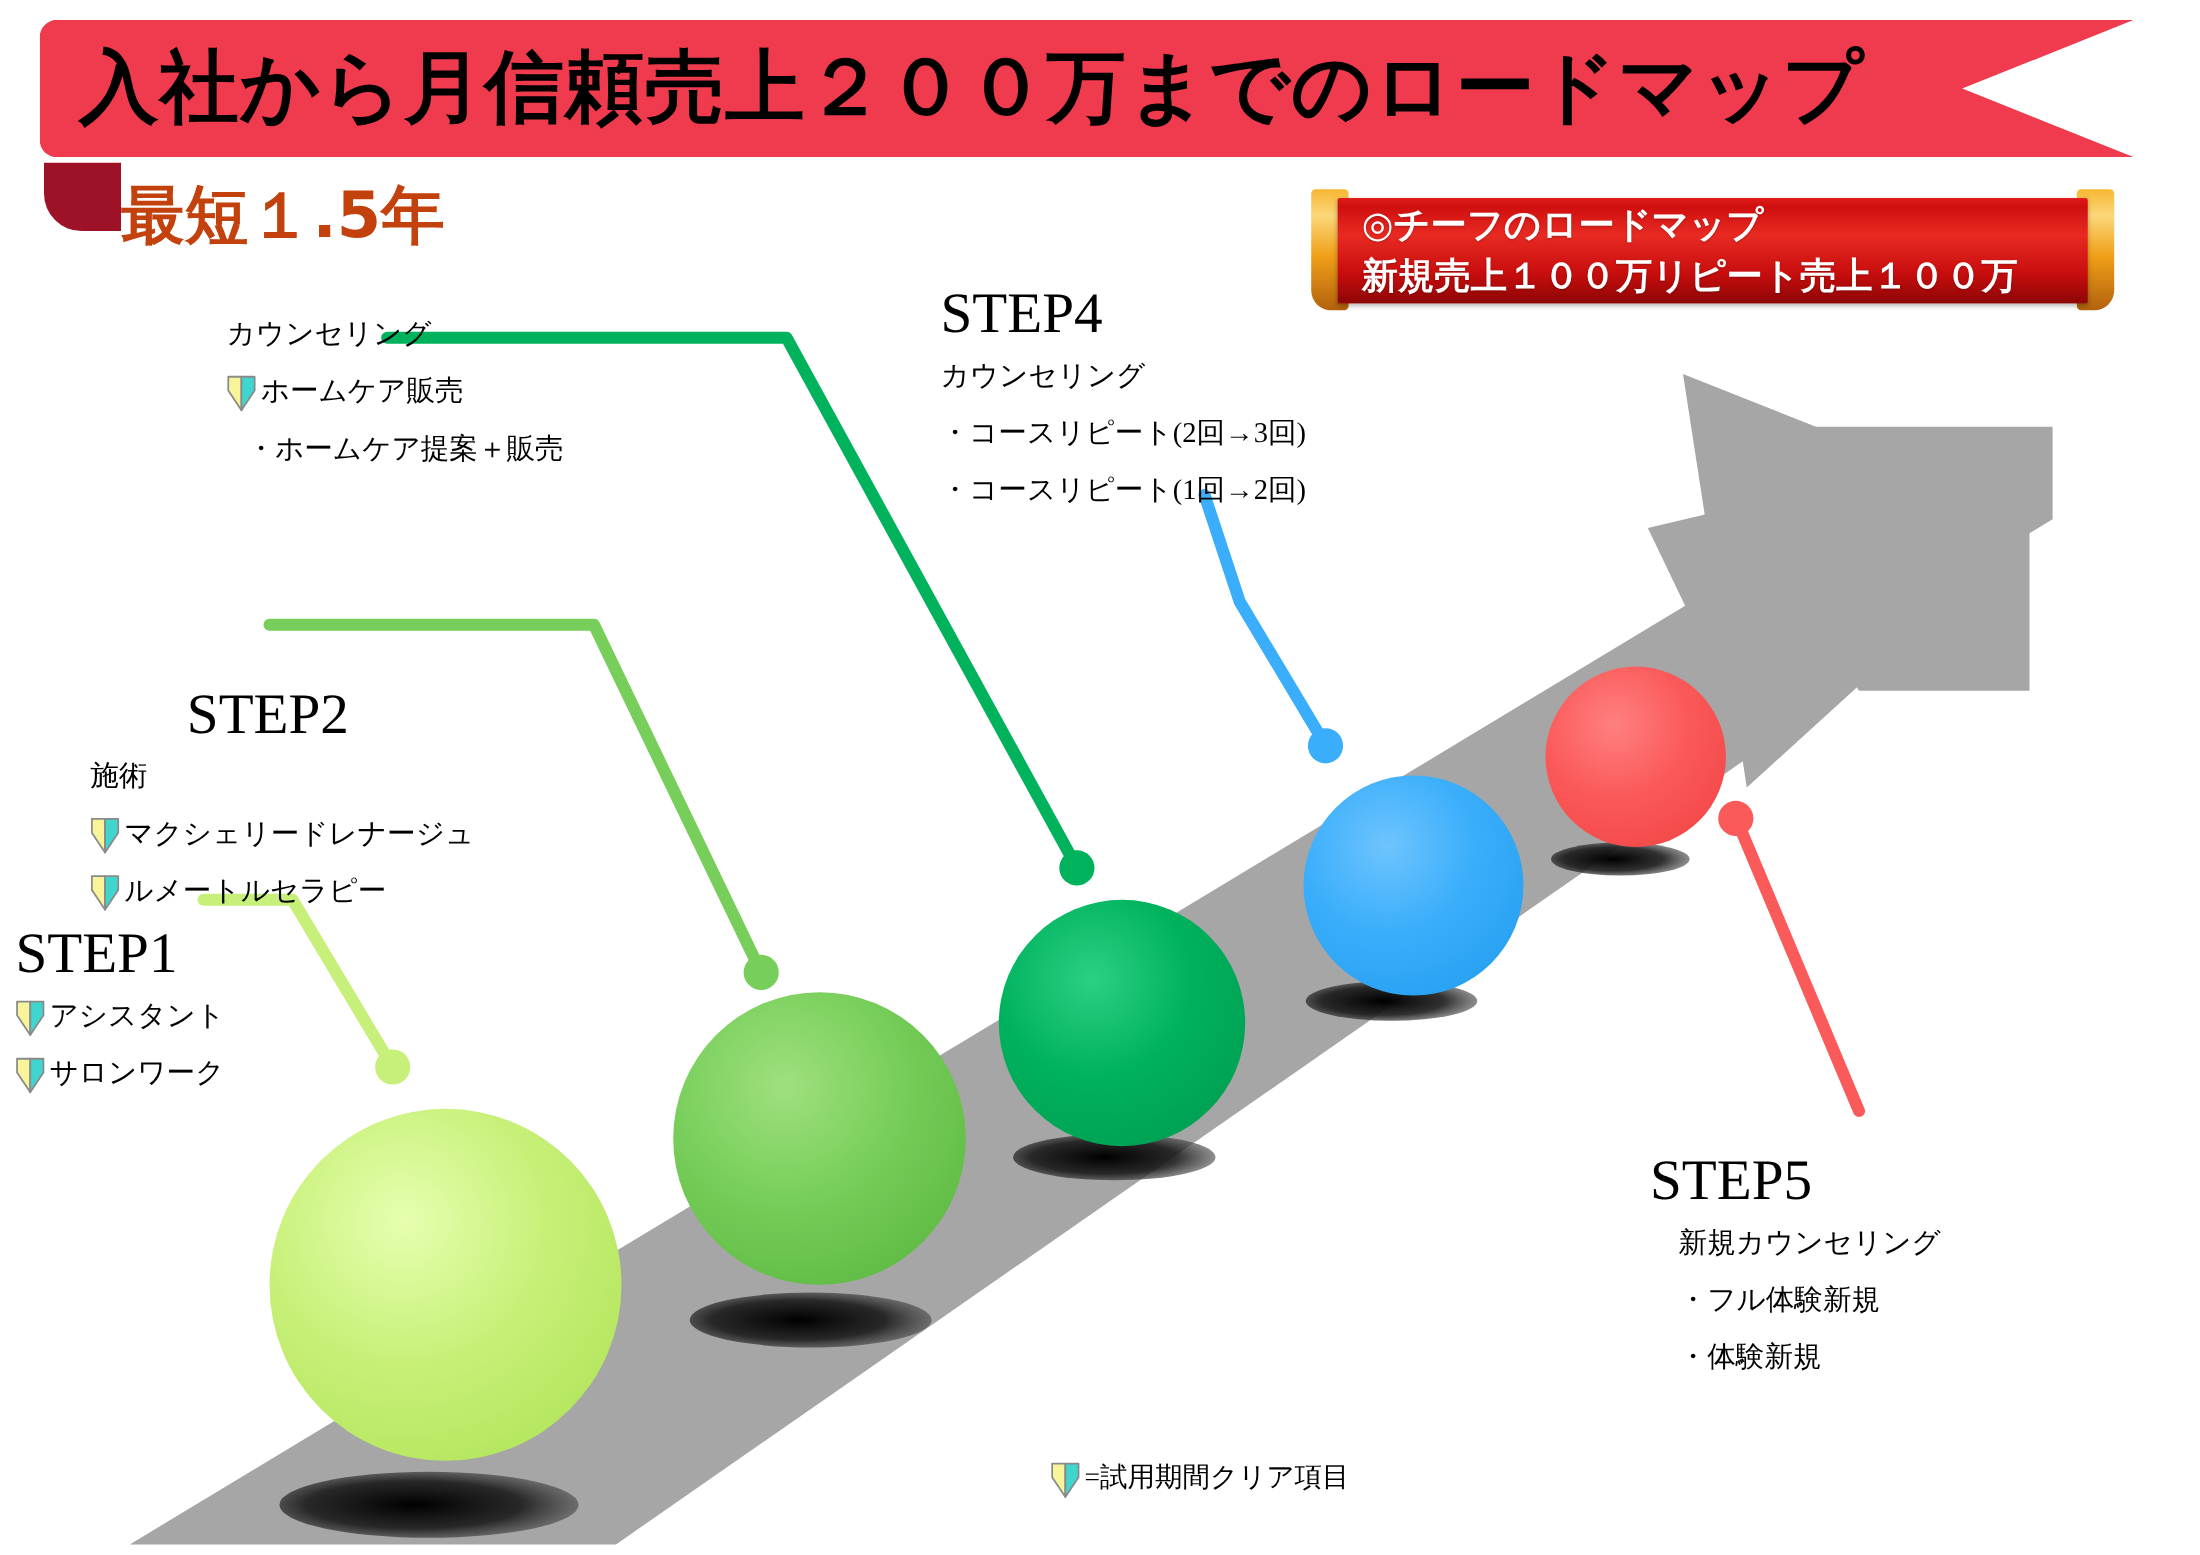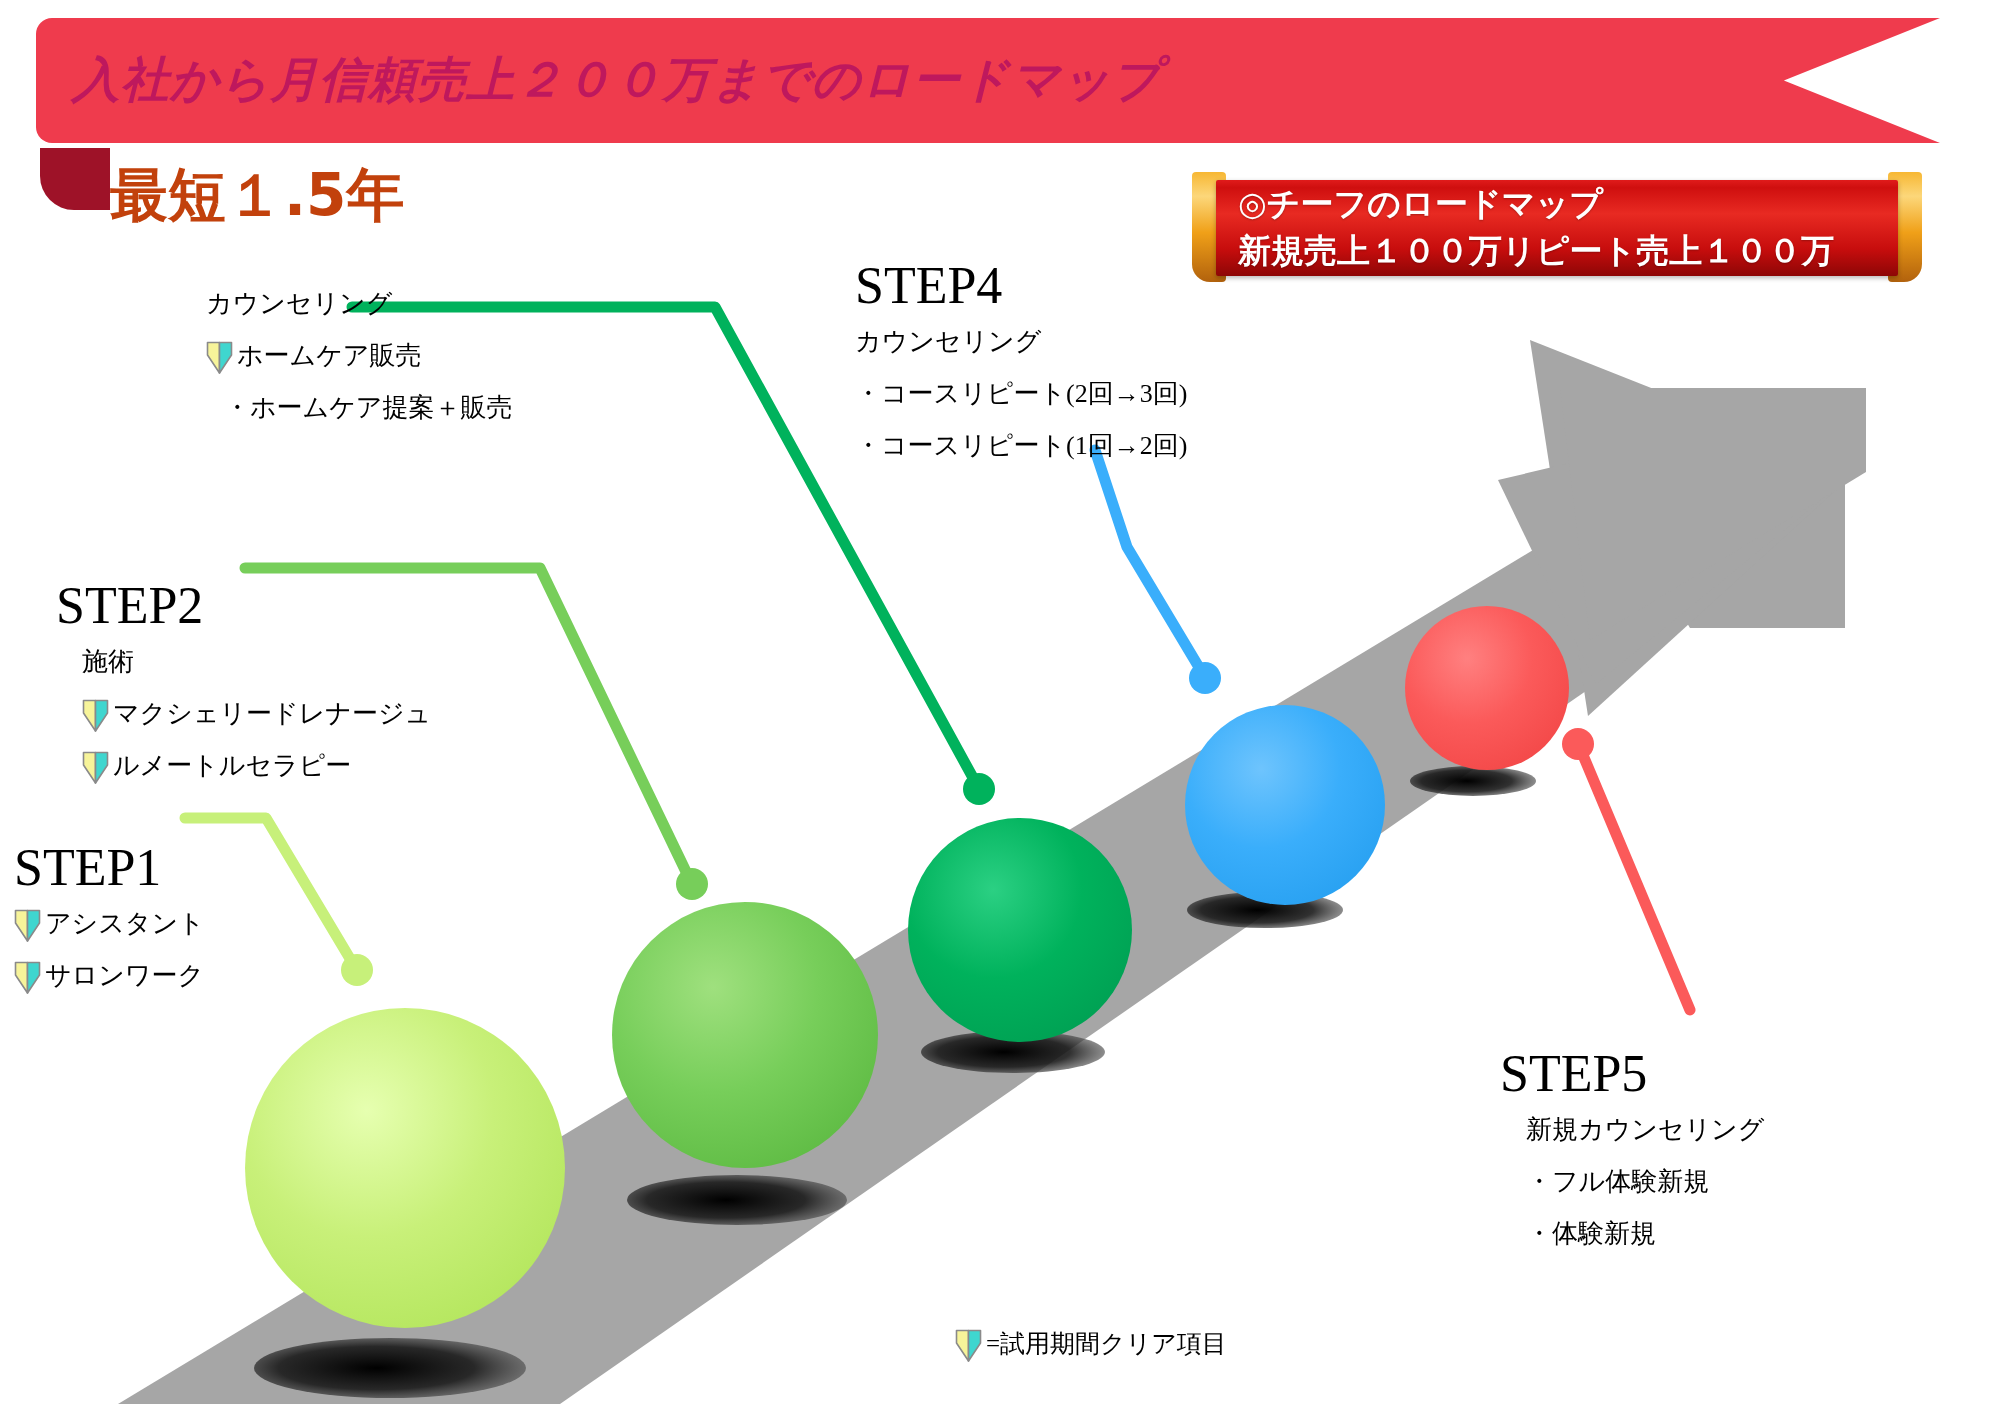--- a/index.html
+++ b/index.html
@@ -32,29 +32,28 @@
     border-top-left-radius: 16px;
     border-bottom-left-radius: 16px;
     -webkit-clip-path: polygon(0 0, 100% 0, 91.8% 50%, 100% 100%, 0 100%);
     clip-path: polygon(0 0, 100% 0, 91.8% 50%, 100% 100%, 0 100%);
     z-index: 3;
   }
   .title-text {
     position: absolute;
     left: 72px; top: 27px;
     width: 1760px;
-    color: #be185d;
+    color: #000000;
     font-family: "DejaVu Sans", "Liberation Sans", sans-serif;
     font-weight: 700;
-    font-size: 48px;
+    font-size: 72px;
     line-height: 104px;
     letter-spacing: 1px;
     white-space: nowrap;
     z-index: 4;
-    font-style: italic;
   }
 
   
   .subtitle {
     position: absolute;
     left: 110px; top: 167px;
     color: #c2410c;
     font-family: "DejaVu Sans", "Liberation Sans", sans-serif;
     font-weight: 700;
     font-size: 58px;
@@ -141,21 +140,21 @@
     font-size: 25px;
     line-height: 48px;
     color: #000;
     white-space: nowrap;
     display: flex;
     align-items: center;
     z-index: 10;
   }
 
   #s1 { left: 14px;   top: 790px; }
-  #s2 { left: 56px;   top: 528px; }
+  #s2 { left: 56px;   top: 572px; text-align: center; }
   #s3 { left: 180px;  top: 278px; }
   #s4 { left: 855px;  top: 208px; }
   #s5 { left: 1500px; top: 996px; }
 </style>
 </head>
 <body>
 
 <div id="stage">
 
   <svg class="art-layer" viewBox="0 0 2000 1414">

